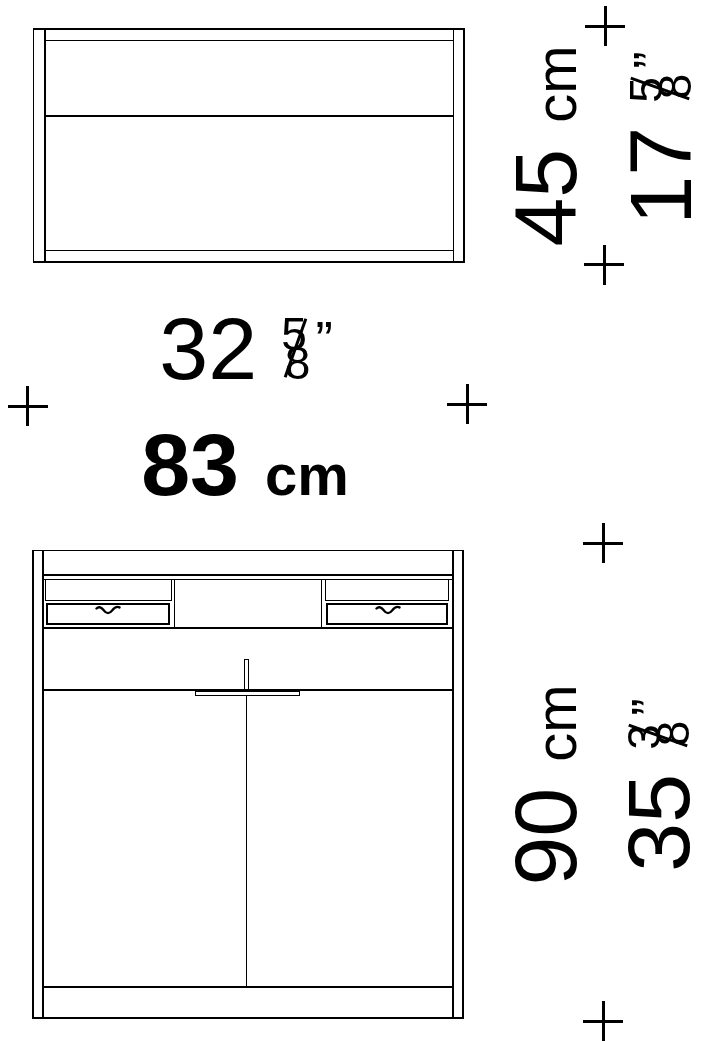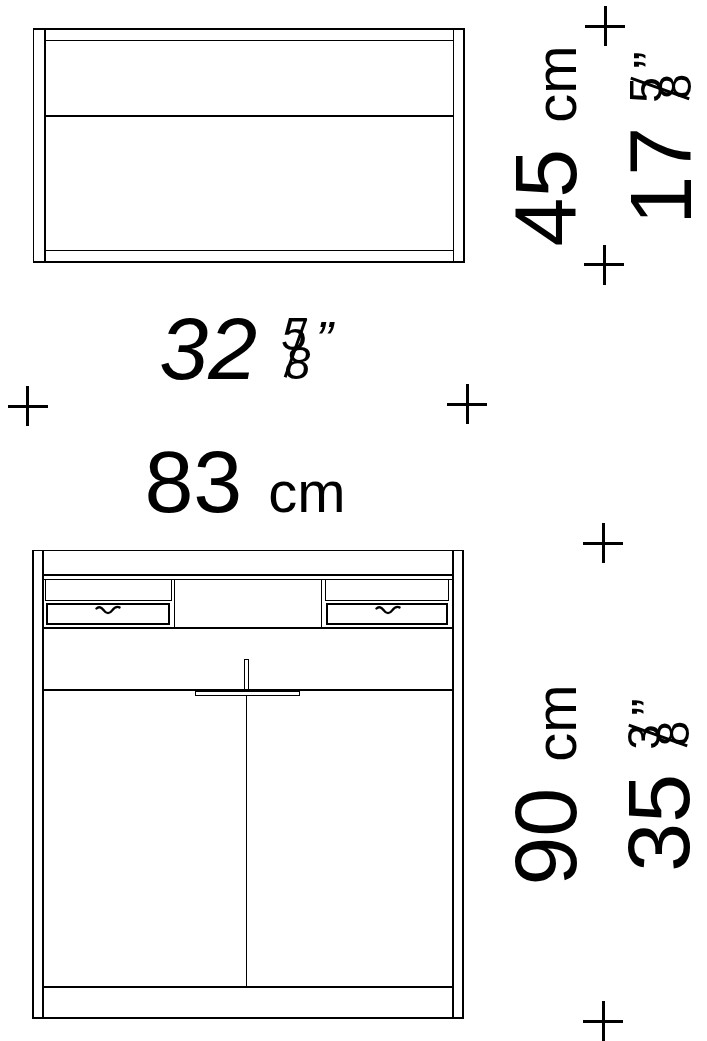--- a/index.html
+++ b/index.html
@@ -88,29 +88,29 @@
   </div>
 
   <div class="dim dim-rot" style="left:661px;top:139px;">
     <span class="big">17</span>
     <span class="fnum">5</span>
     <span class="fslash"></span>
     <span class="fden">8</span>
     <span class="prime">”</span>
   </div>
 
-  <div class="dim" style="left:100px;top:305px;width:290px;font-style:italic;">
+  <div class="dim" style="left:100px;top:305px;width:290px;">
     <span class="big">32</span>
     <span class="fnum">5</span>
     <span class="fslash"></span>
     <span class="fden">8</span>
     <span class="prime">”</span>
   </div>
 
-  <div class="dim" style="left:100px;top:438px;width:290px;">
+  <div class="dim" style="left:100px;top:421px;width:290px;font-weight:bold;">
     <span class="big">83</span>
     <span class="unit">cm</span>
   </div>
 
   <div class="dim dim-rot" style="left:546px;top:785px;">
     <span class="big">90</span>
     <span class="unit">cm</span>
   </div>
 
   <div class="dim dim-rot" style="left:659px;top:786px;">

